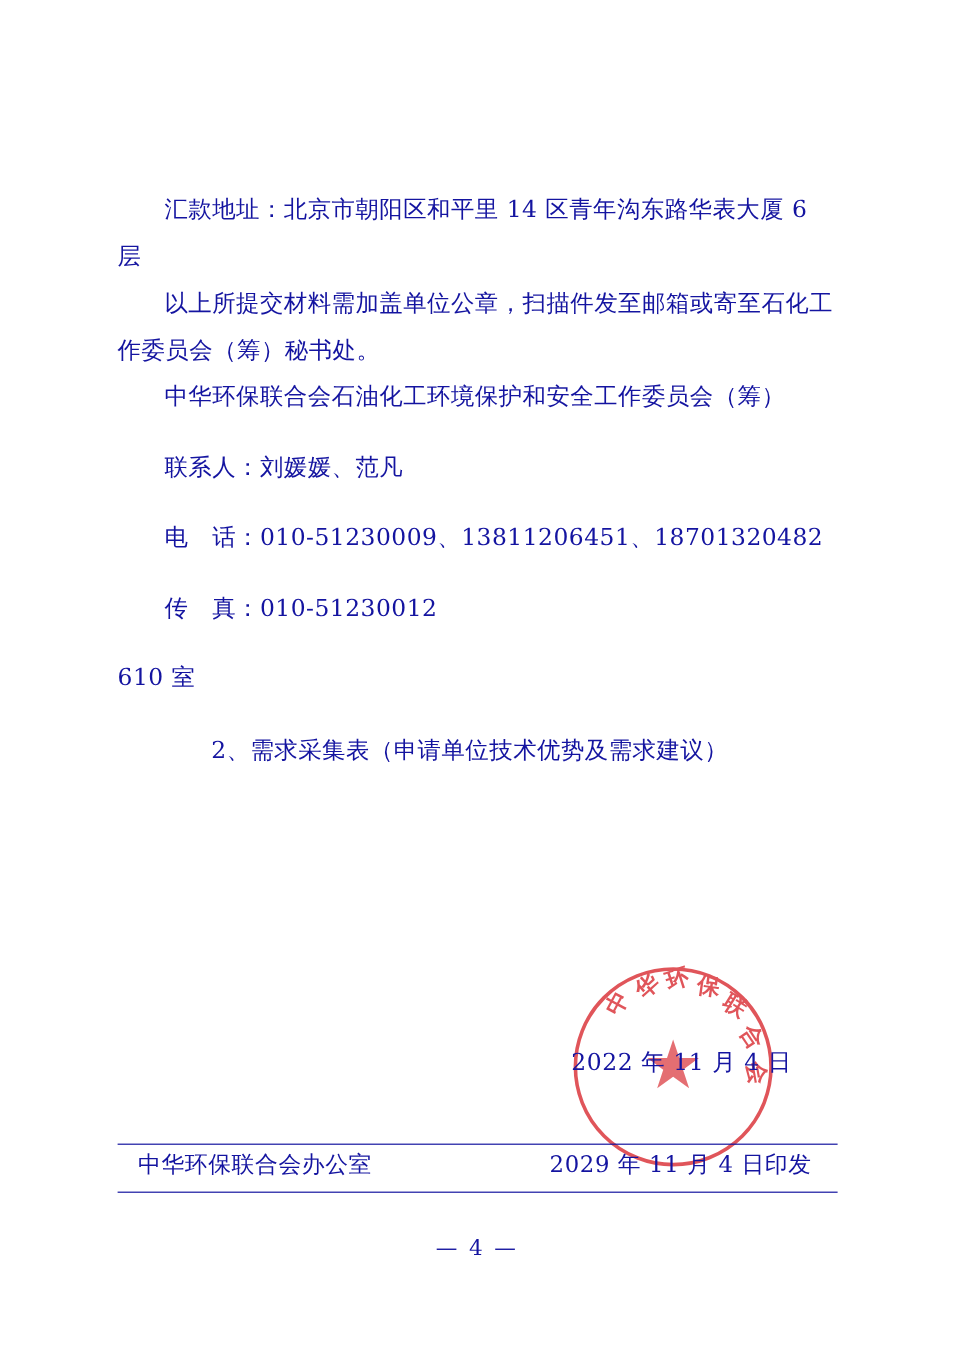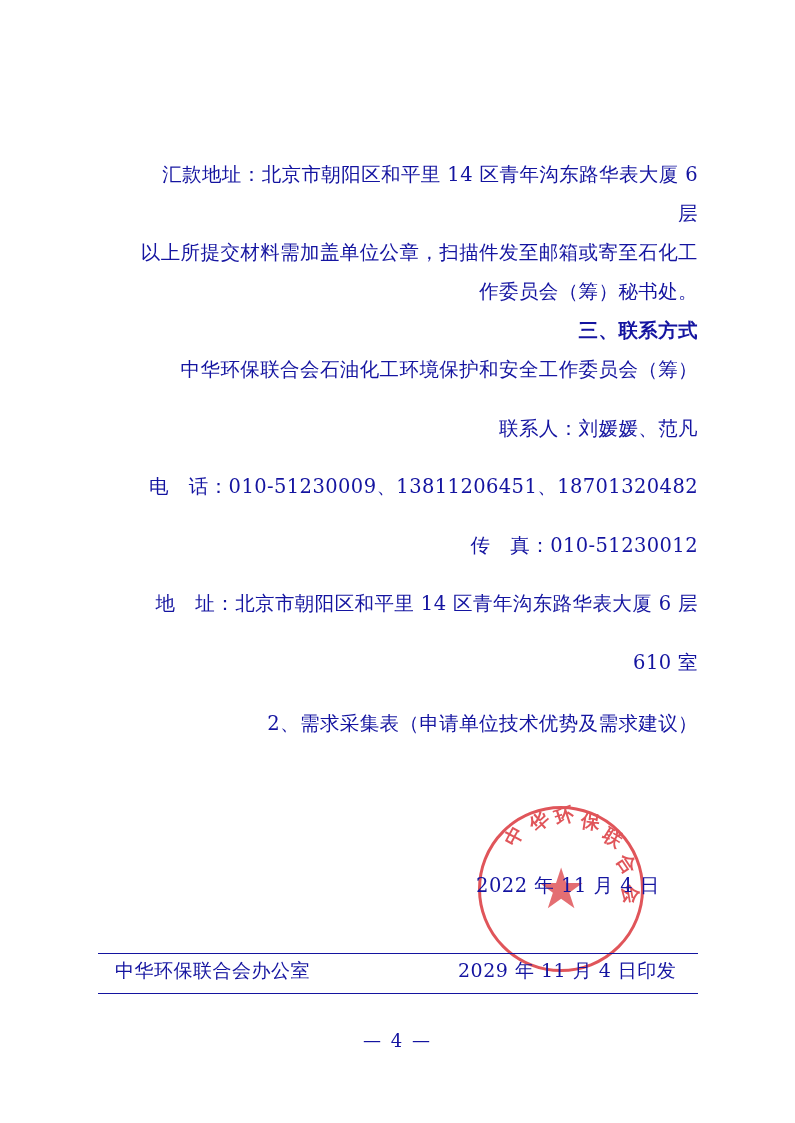--- a/index.html
+++ b/index.html
@@ -23,21 +23,20 @@
   }
   .body-text {
     position: absolute;
     left: 98px;
     top: 155px;
     width: 600px;
     font-size: 19.5px;
     line-height: 39px;
     color: #1414a0;
     letter-spacing: 0.4px;
-    text-align: right;
   }
   .para {
     margin: 0 0 0 0;
     text-indent: 39px;
     white-space: normal;
   }
   .para.noindent {
     text-indent: 0;
   }
   .para.heading {
@@ -151,32 +150,30 @@
 
 <div class="page">
 
   <div class="body-text">
 
     <p class="para">汇款地址：北京市朝阳区和平里 14 区青年沟东路华表大厦 6 层</p>
 
 
     <p class="para">以上所提交材料需加盖单位公章，扫描件发至邮箱或寄至石化工作委员会（筹）秘书处。</p>
 
-    <p class="para heading">三、联系方式</p>
 
     <p class="para">中华环保联合会石油化工环境保护和安全工作委员会（筹）</p>
 
     <p class="contact-line"><span>联系人：</span><span>刘媛媛、范凡</span></p>
 
     <p class="contact-line"><span>电　话：</span><span class="num">010-51230009、13811206451、18701320482</span></p>
 
     <p class="contact-line"><span>传　真：</span><span class="num">010-51230012</span></p>
 
 
-    <p class="contact-line"><span>地　址：</span><span>北京市朝阳区和平里 14 区青年沟东路华表大厦 6 层</span></p>
 
     <p class="para noindent">610 室</p>
 
     <div class="gap-med"></div>
 
 
     <p class="para attach-sub">2、需求采集表（申请单位技术优势及需求建议）</p>
 
   </div>
 

